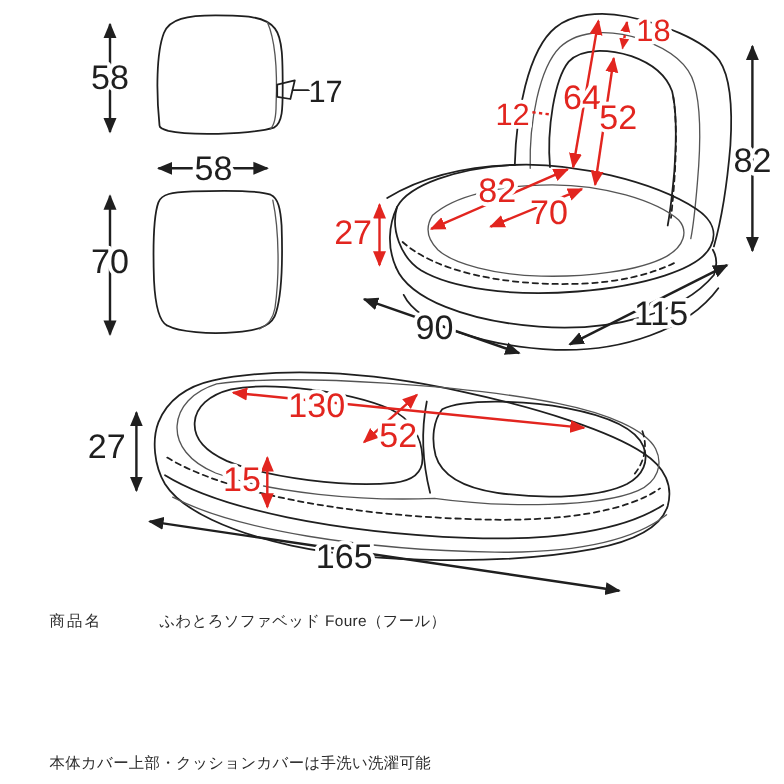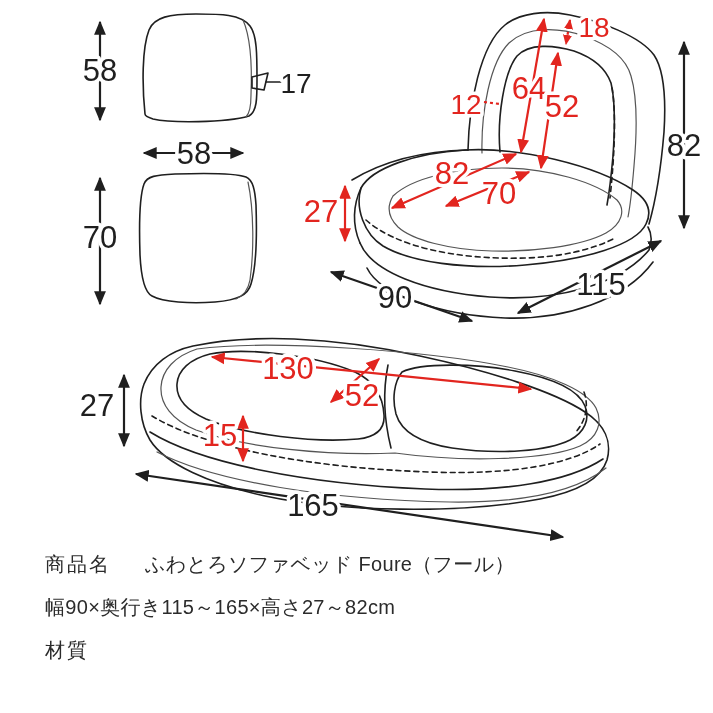--- a/index.html
+++ b/index.html
@@ -14,21 +14,21 @@
   .dimB{stroke:#1f1f1f;stroke-width:2.2;fill:none;}
   .dimR{stroke:#e2251f;stroke-width:2.2;fill:none;}
   text.dim{font-family:"Liberation Sans","DejaVu Sans",sans-serif;font-size:31px;
            text-anchor:middle;paint-order:stroke;stroke:#ffffff;stroke-width:7px;
            stroke-linejoin:round;}
   text.sm{font-size:28px;}
   .tB{fill:#1f1f1f;}
   .tR{fill:#e2251f;}
   
   #spec{position:absolute;left:45px;top:543px;width:640px;color:#2b2b2b;}
-  .spec-row{display:flex;align-items:center;height:43px;font-size:20px;}
+  .spec-row{display:flex;align-items:center;height:43px;font-size:14px;}
   .spec-label{width:100px;flex:0 0 100px;letter-spacing:2px;}
   .spec-value{flex:1;letter-spacing:0.3px;white-space:nowrap;}
 </style>
 </head>
 <body>
 
 <div id="stage">
 
   <svg id="diagram" width="713" height="713" viewBox="0 0 713 713">
     <defs>
@@ -148,22 +148,21 @@
       <text class="dim tB" x="313" y="516">165</text>
     </g>
   </svg>
 
   <div id="spec">
     <div class="spec-row">
       <div class="spec-label">商品名</div>
       <div class="spec-value">ふわとろソファベッド Foure（フール）</div>
     </div>
     <div class="spec-row">
-      <div class="spec-value">幅90×奥行き115～165×高さ27～82cm</div>
     </div>
     <div class="spec-row">
-      <div class="spec-label">材質</div>
     </div>
     <div class="spec-row">
+      <div class="spec-value">本体カバー上部・クッションカバーは手洗い洗濯可能</div>
     </div>
   </div>
 
 </div>
 
 </body></html>

